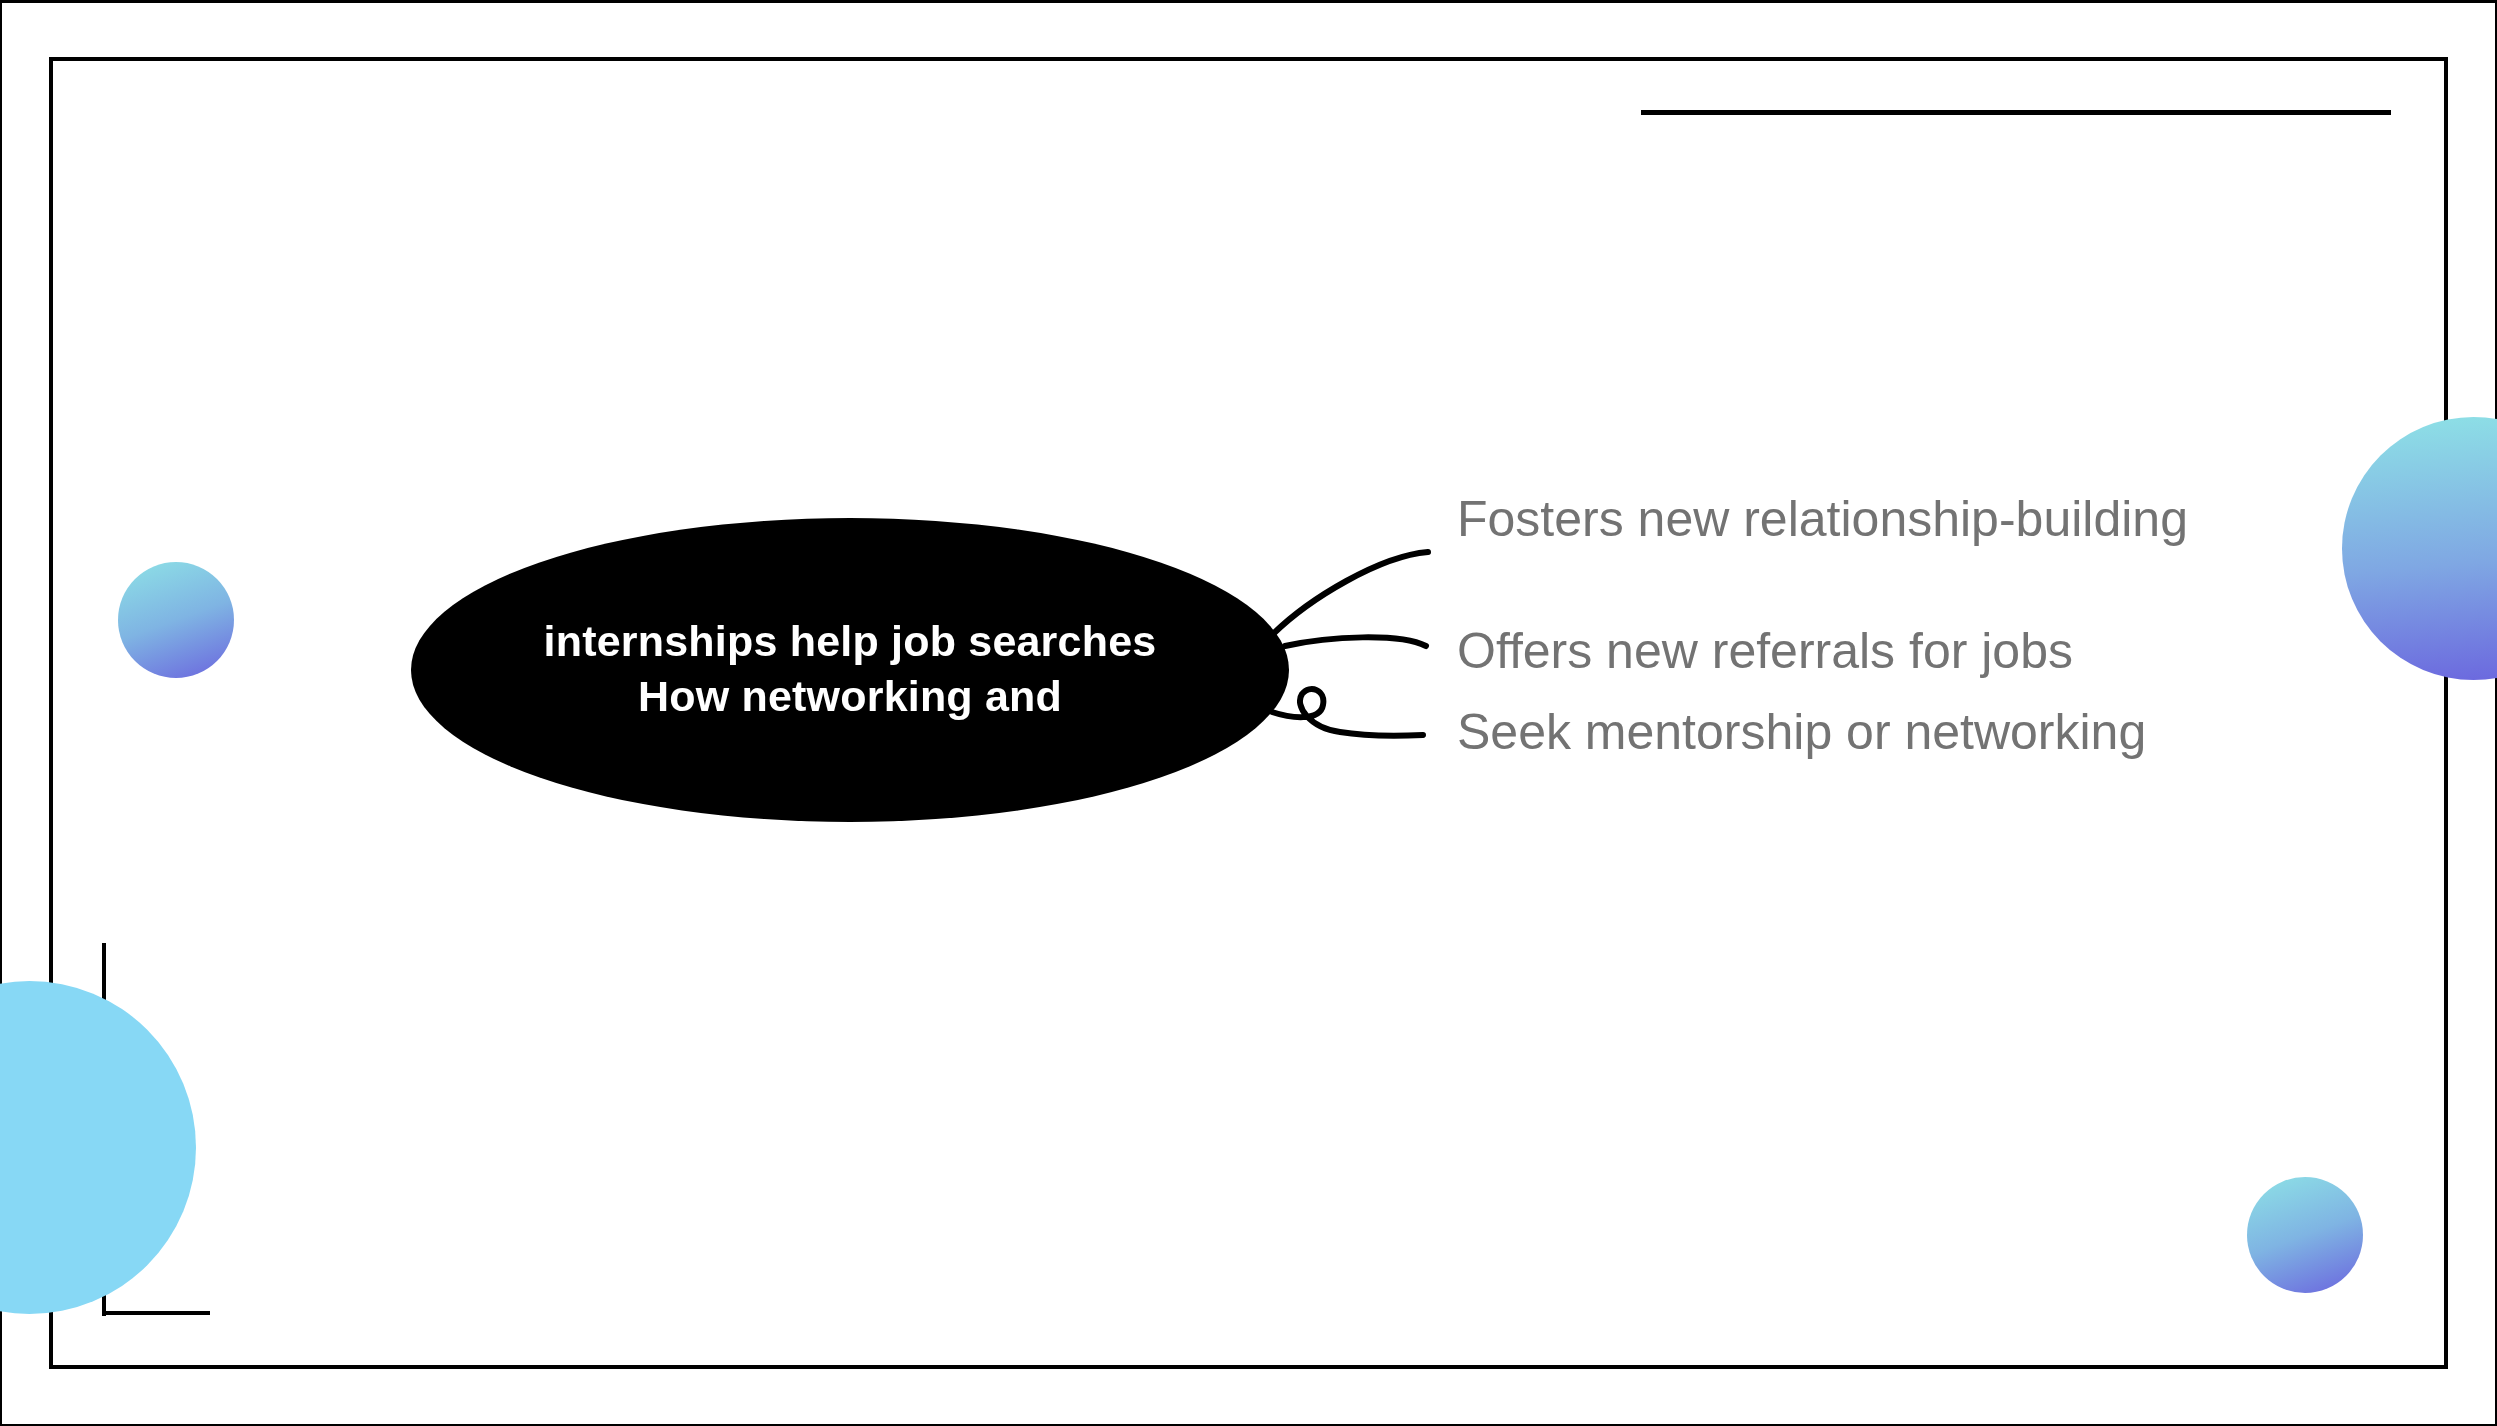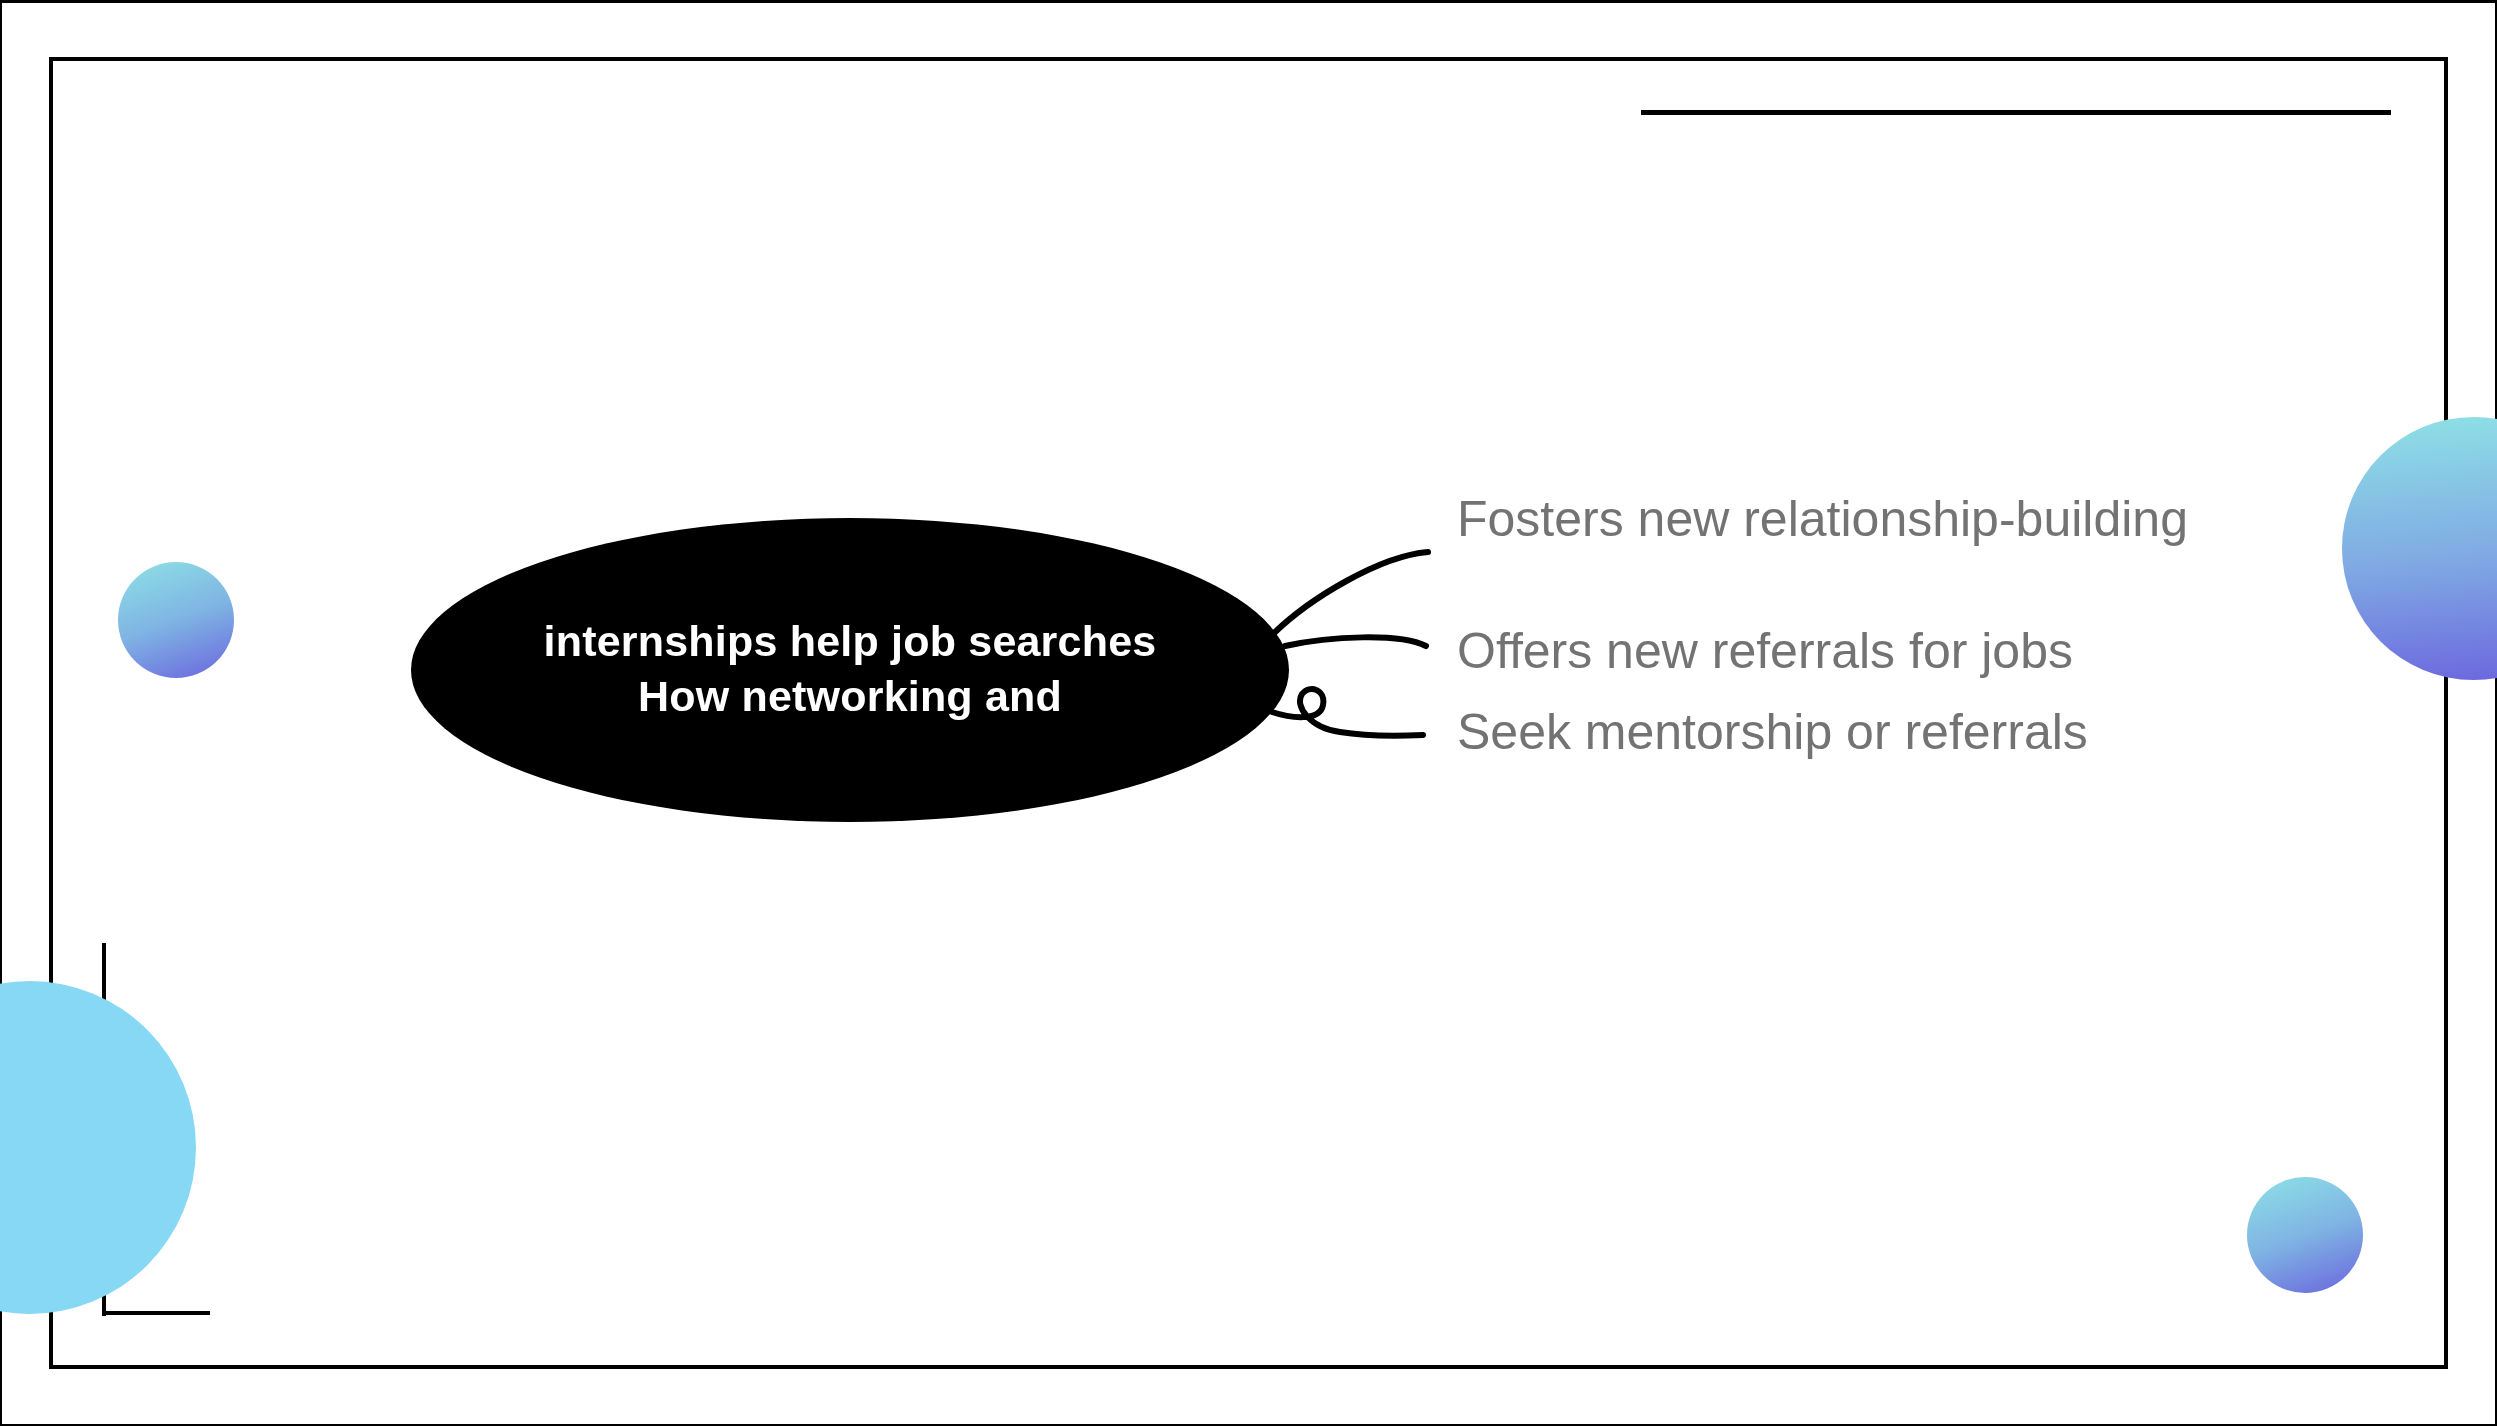--- a/index.html
+++ b/index.html
@@ -90,14 +90,14 @@
   </div>
 </div>
 
 <div class="branch branch-1">
   <div>Fosters new relationship-building</div>
 </div>
 <div class="branch branch-2">
   <div>Offers new referrals for jobs</div>
 </div>
 <div class="branch branch-3">
-  <div>Seek mentorship or referrals</div>
+  <div>Seek mentorship or networking</div>
 </div>
 
 </body></html>

